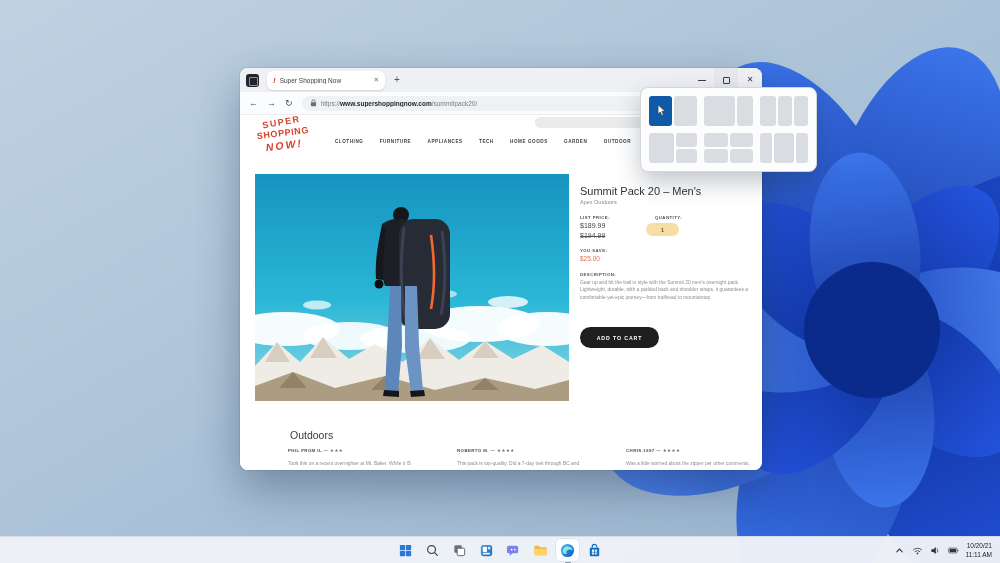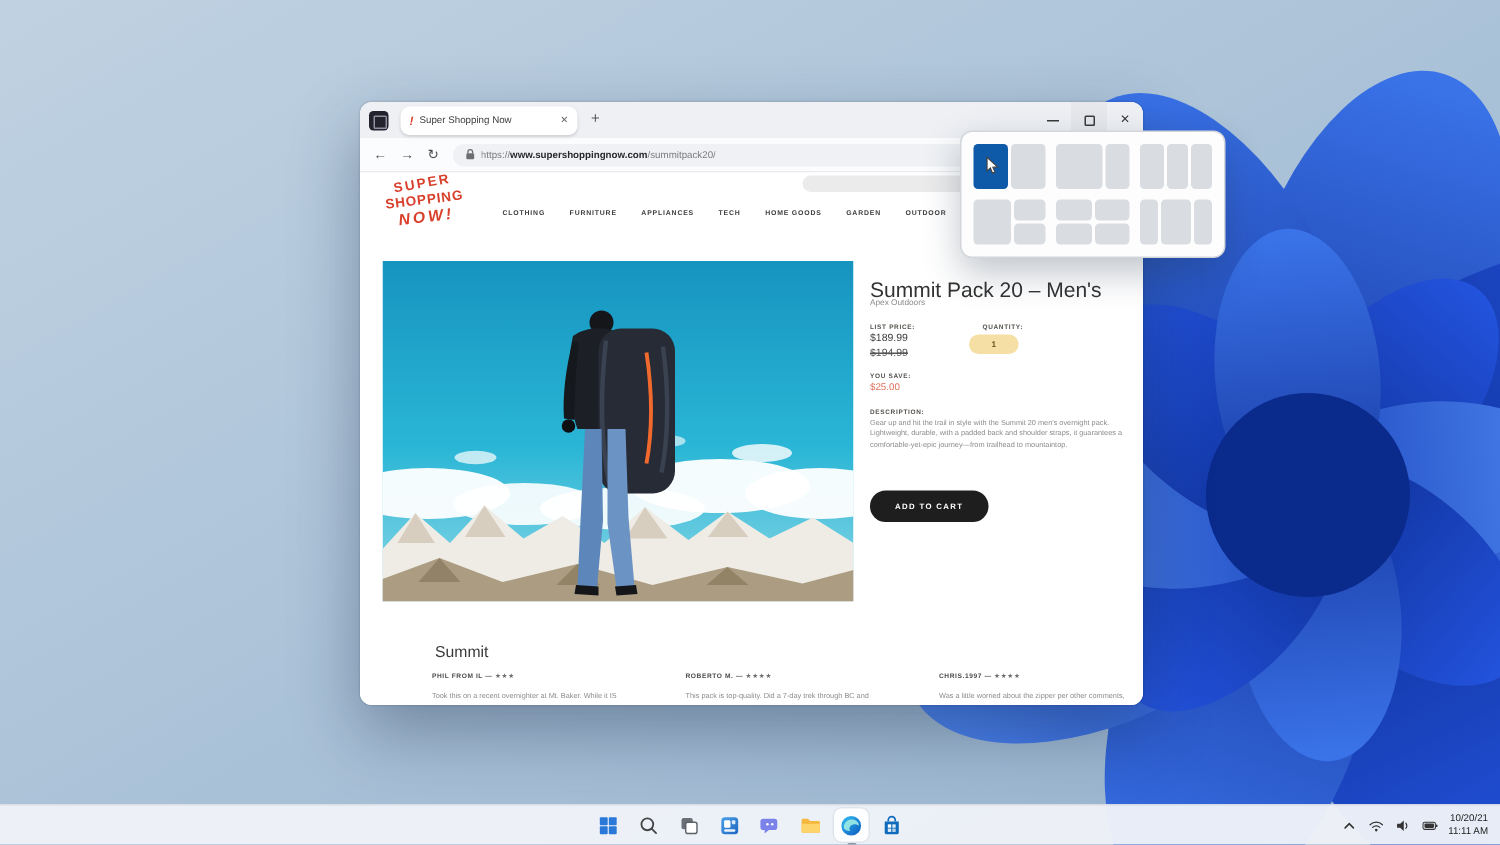--- a/index.html
+++ b/index.html
@@ -46,21 +46,21 @@
   .logo .l2 { font-size:9px; letter-spacing:.6px; display:block; margin-top:2px; }
   .logo .l3 { font-size:10.5px; letter-spacing:2px; display:block; margin-top:2px; font-style:italic; }
 
   .site-nav { position:absolute; left:95px; top:24px; width:296px; display:flex; justify-content:space-between; }
   .nav-item { font-size:4.6px; letter-spacing:.55px; font-weight:700; color:#3d3d3d; }
 
   .site-search { position:absolute; left:295px; top:2px; width:183px; height:11px; background:#ebebeb; border-radius:5.5px; }
 
   .product-image { position:absolute; left:15px; top:59px; width:314px; height:227px; }
 
-  .p-title { position:absolute; left:340px; top:70px; font-size:14px; color:#333; font-weight:500; }
+  .p-title { position:absolute; left:340px; top:70px; font-size:11px; color:#333; font-weight:500; }
   .p-brand { position:absolute; left:340px; top:84px; font-size:5.5px; color:#8a8a8a; }
   .lbl { position:absolute; font-size:4.3px; letter-spacing:.45px; font-weight:700; color:#55524d; }
   .lp-lbl { left:340px; top:100px; }
   .p-price { position:absolute; left:340px; top:107px; font-size:7px; color:#3f3f3f; }
   .p-old { position:absolute; left:340px; top:117px; font-size:7px; color:#555; text-decoration:line-through; }
   .q-lbl { left:415px; top:100px; }
   .qty-pill { position:absolute; left:406px; top:108px; width:33px; height:13px; background:var(--qty-pill,#f5dfa5);
               border-radius:6.5px; display:flex; align-items:center; justify-content:center;
               font-size:5.5px; color:#6b5420; font-weight:700; }
   .sv-lbl { left:340px; top:133px; }
@@ -261,21 +261,21 @@
       <div class="p-price">$189.99</div>
       <div class="p-old">$194.99</div>
       <div class="lbl q-lbl">QUANTITY:</div>
       <div class="qty-pill">1</div>
       <div class="lbl sv-lbl">YOU SAVE:</div>
       <div class="p-save">$25.00</div>
       <div class="lbl ds-lbl">DESCRIPTION:</div>
       <div class="p-desc">Gear up and hit the trail in style with the Summit 20 men's overnight pack. Lightweight, durable, with a padded back and shoulder straps, it guarantees a comfortable-yet-epic journey—from trailhead to mountaintop.</div>
       <div class="cart-btn">ADD TO CART</div>
 
-      <div class="reviews-h">Summit</div>
+      <div class="reviews-h">Outdoors</div>
       <div class="reviews-list">
           <div class="review">
             <div class="rev-head"><span>PHIL FROM IL — </span><span class="rev-stars">★★★</span></div>
             <div class="rev-text">Took this on a recent overnighter at Mt. Baker. While it IS</div>
           </div>
           <div class="review">
             <div class="rev-head"><span>ROBERTO M. — </span><span class="rev-stars">★★★★</span></div>
             <div class="rev-text">This pack is top-quality. Did a 7-day trek through BC and</div>
           </div>
           <div class="review">

